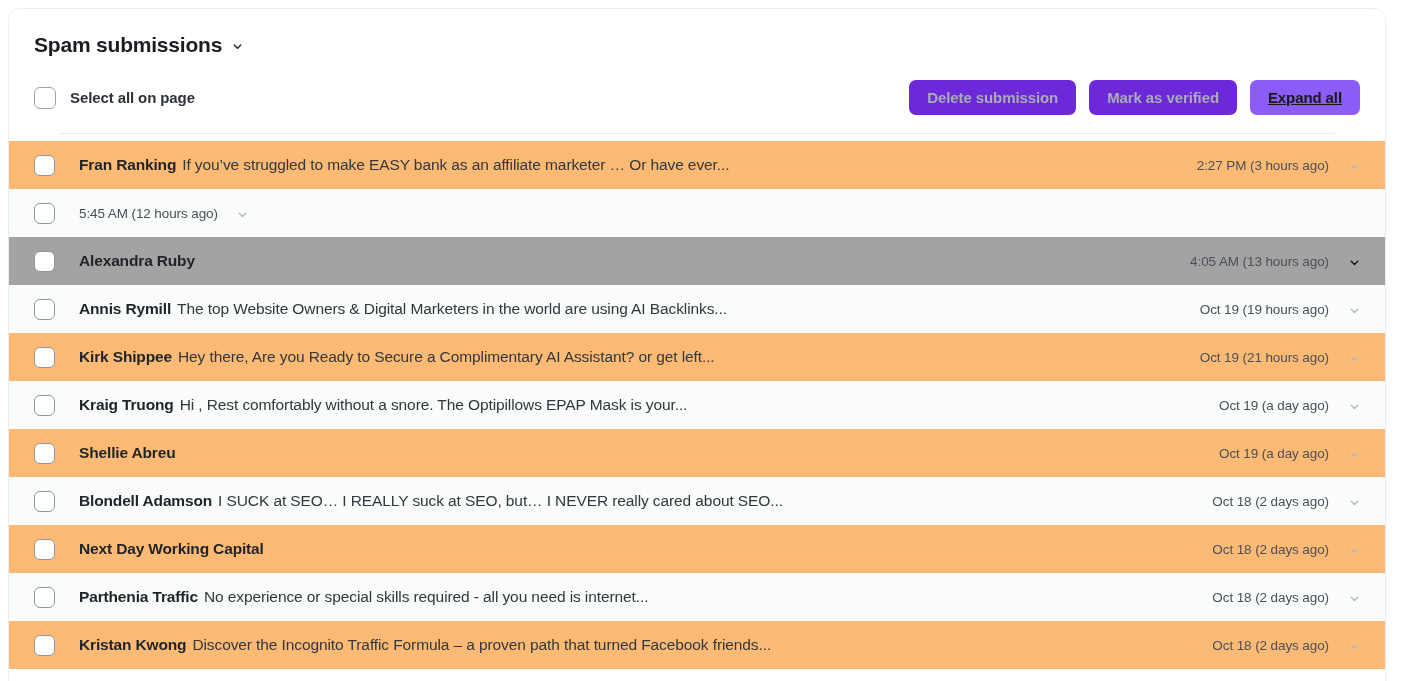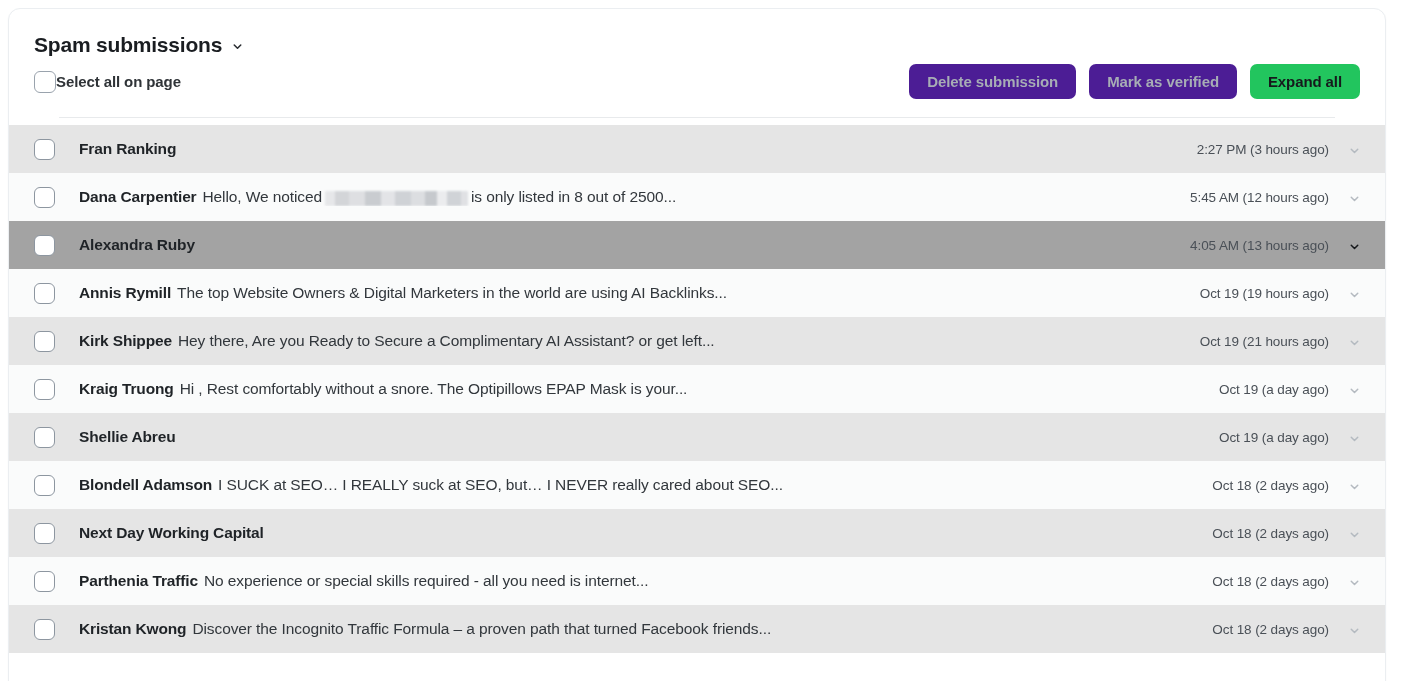--- a/index.html
+++ b/index.html
@@ -32,21 +32,21 @@
     overflow: hidden;
   }
   
   .card-header {
     padding: 24px 25px 0 25px;
   }
   .title-row {
     display: flex;
     align-items: center;
     gap: 9px;
-    margin: 0 0 8px 0;
+    margin: 0 0 24px 0;
     cursor: pointer;
     width: max-content;
   }
   .title-text {
     font-size: 21px;
     font-weight: 700;
     color: #1a1d21;
     letter-spacing: -0.2px;
     line-height: 1.1;
   }
@@ -61,20 +61,21 @@
 
   .actions-row {
     display: flex;
     align-items: center;
     justify-content: space-between;
     padding-right: 0px;
   }
   .select-all {
     display: flex;
     align-items: center;
+    gap: 14px;
     cursor: pointer;
   }
   .select-all-label {
     font-size: 15px;
     font-weight: 700;
     color: #2f3337;
     letter-spacing: -0.1px;
   }
 
   
@@ -98,59 +99,60 @@
 
   
   .btn-group {
     display: flex;
     align-items: center;
     gap: 13px;
   }
   .btn {
     border: none;
     border-radius: 7px;
-    background: #4c1d95;
+    background: #6d28d9;
     font-family: "Liberation Sans", sans-serif;
     font-size: 15px;
     font-weight: 700;
     letter-spacing: -0.1px;
     height: 35px;
     padding: 0 18px;
     display: inline-flex;
     align-items: center;
     justify-content: center;
     cursor: pointer;
     white-space: nowrap;
   }
   .btn.disabled {
     color: #a7adb5;
     cursor: default;
   }
   .btn.primary {
     color: #16191c;
-    background: #22c55e;
+    background: #8b5cf6;
+    text-decoration: underline;
   }
 
   
   .divider {
     margin: 18px 25px 0 25px;
     height: 1px;
     background: #e8eaec;
   }
 
   
   .list {
     margin-top: 7px;
   }
   .row {
     display: flex;
     align-items: center;
     height: 48px;
     padding: 0 0 0 25px;
-    background: #e5e5e5;
+    background: #fdba74;
     cursor: pointer;
   }
   .row.alt { background: #fafbfb; }
   .row.hovered { background: #a3a3a3; }
 
   .row-check-wrap {
     width: 45px;
     display: flex;
     align-items: center;
     flex: 0 0 45px;
@@ -256,37 +258,34 @@
       <div class="divider"></div>
     </div>
 
     <div class="list" id="submission-list">
         <div class="row">
           <div class="row-check-wrap">
             <span class="cbox row-cbox"></span>
           </div>
           <div class="row-body">
             <span class="row-name">Fran Ranking</span>
+            <span class="row-snippet">If you’ve struggled to make EASY bank as an affiliate marketer … Or have ever...</span>
           </div>
           <div class="row-meta">
             <span class="row-time">2:27 PM (3 hours ago)</span>
             <span class="row-caret">
               <svg width="13" height="13" viewBox="0 0 16 16" fill="none" aria-hidden="true">
                 <path d="M4 6.4 L8 10.4 L12 6.4" stroke="currentColor" stroke-width="1.8" stroke-linecap="round" stroke-linejoin="round"></path>
               </svg>
             </span>
           </div>
         </div>
         <div class="row alt">
           <div class="row-check-wrap">
             <span class="cbox row-cbox"></span>
-          </div>
-          <div class="row-body">
-            <span class="row-name">Dana Carpentier</span>
-            <span class="row-snippet"><span>Hello, We noticed</span><span class="redact"></span><span>is only listed in 8 out of 2500...</span></span>
           </div>
           <div class="row-meta">
             <span class="row-time">5:45 AM (12 hours ago)</span>
             <span class="row-caret">
               <svg width="13" height="13" viewBox="0 0 16 16" fill="none" aria-hidden="true">
                 <path d="M4 6.4 L8 10.4 L12 6.4" stroke="currentColor" stroke-width="1.8" stroke-linecap="round" stroke-linejoin="round"></path>
               </svg>
             </span>
           </div>
         </div>

